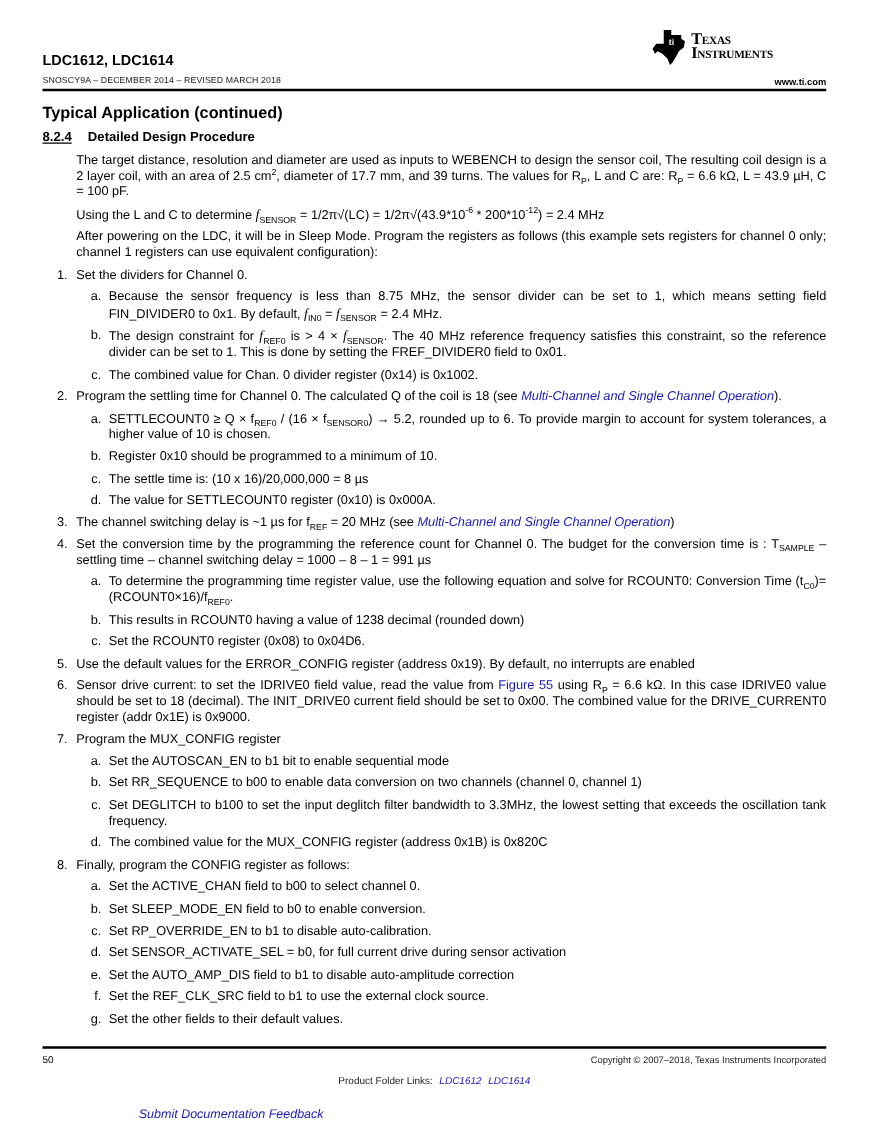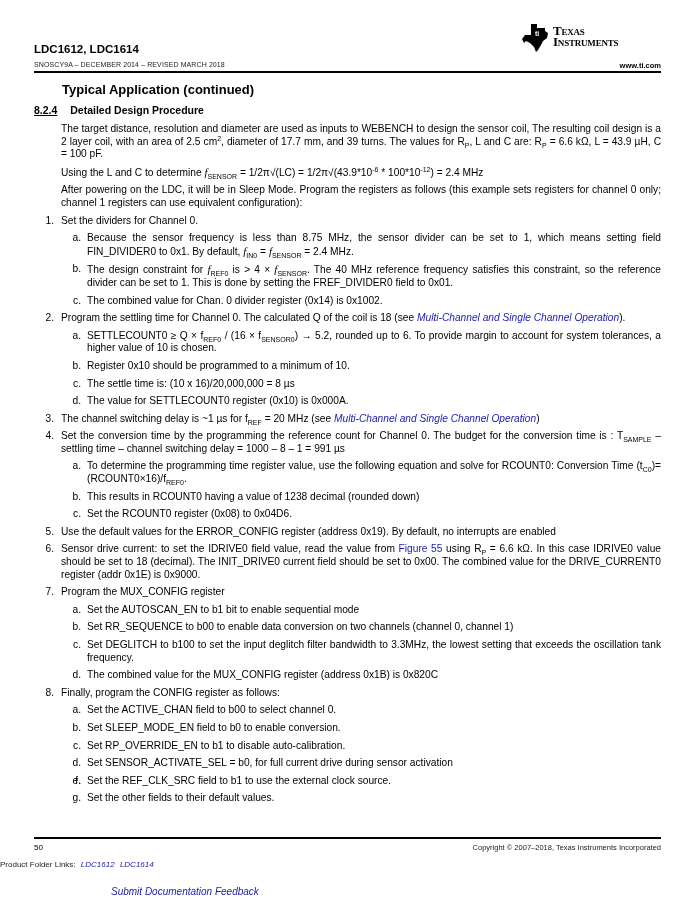--- a/index.html
+++ b/index.html
@@ -8,40 +8,40 @@
   .abs { position:absolute; }
   .hdr-title { left:34px; top:43px; font-size:11.5px; font-weight:bold; }
   .hdr-sub { left:34px; top:61px; font-size:7px; color:#222; letter-spacing:0.1px; }
   .hdr-url { right:34px; top:61px; font-size:7.5px; font-weight:bold; }
   .hdr-rule { left:34px; right:34px; top:71px; height:1.5px; background:#000; }
   .logo { left:521px; top:23px; width:120px; height:30px; }
   .logo-text { position:absolute; left:32px; top:2px; font-family:"Liberation Serif", serif;
                font-weight:bold; font-size:11px; line-height:11px; letter-spacing:-0.2px; }
   .logo-text span { display:block; }
   .logo-text .big { font-size:13px; }
-  .sec-title { left:34px; top:82px; font-size:13px; font-weight:bold;margin-left:28px; }
+  .sec-title { left:34px; top:82px; font-size:13px; font-weight:bold; }
   .sub-title { left:34px; top:104px; font-size:10.5px; font-weight:bold; }
   .sub-title .num { margin-right:10px;text-decoration:underline; }
   .body { left:34px; top:123px; width:627px; font-size:10.2px; line-height:12.6px; }
   .p { margin:0 0 5px 27px; text-align:justify; }
   .ol { margin:0; padding:0; list-style:none; }
   .li { position:relative; margin:0 0 5px 27px; text-align:justify; }
   .li .mk { position:absolute; left:-27px; width:20px; text-align:right; }
   .sub { margin:5px 0 0 0; padding:0; list-style:none; }
   .sli { position:relative; margin:0 0 5px 26px; text-align:justify; }
   .sli .mk { position:absolute; left:-20px; width:14px; text-align:right; }
   .lnk { color:#1a1ab0; font-style:italic; }
   .lnk2 { color:#1a1ab0; }
   .it { font-style:italic; font-family:"Liberation Serif", serif; font-size:11px; }
   sub, sup { font-size:7px; line-height:0; }
   .ftr-rule { left:34px; right:34px; top:837px; height:1.5px; background:#000; }
   .ftr-page { left:34px; top:843px; font-size:8px; }
   .ftr-fb { left:111px; top:843px; font-size:10px; color:#1a1ab0; font-style:italic;margin-top:43px; }
   .ftr-copy { right:34px; top:843px; font-size:7.5px; color:#222; }
-  .ftr-links { left:0; width:695px; top:860px; text-align:left; font-size:8px; color:#222; }
+  .ftr-links { left:0; width:695px; top:860px; text-align:center; font-size:8px; color:#222; }
   .ftr-links .lnk { margin-left:3px; }
 </style>
 </head>
 <body>
 
 <div class="abs logo">
   <svg width="30" height="30" viewBox="0 0 30 30" style="position:absolute;left:0;top:0;">
     <path d="M10 1 L16 1 L16 5 L24 5 L24 8 L27 10 L26 15 L22 18 L20 22 L17 27 L15 29 L13 24 L9 20 L5 18 L3 20 L1 16 L4 12 L10 12 Z" fill="#000"></path>
     <text x="14" y="13" font-size="7" fill="#fff" font-family="Liberation Sans, sans-serif" font-weight="bold">ti</text>
   </svg>
@@ -57,21 +57,21 @@
 <div class="abs hdr-rule"></div>
 
 <div class="abs sec-title">Typical Application (continued)</div>
 <div class="abs sub-title">
   <span class="num">8.2.4</span>
   <span>Detailed Design Procedure</span>
 </div>
 
 <div class="abs body">
   <p class="p"><span>The target distance, resolution and diameter are used as inputs to WEBENCH to design the sensor coil, The resulting coil design is a 2 layer coil, with an area of 2.5 cm</span><sup>2</sup><span>, diameter of 17.7 mm, and 39 turns. The values for R</span><sub>P</sub><span>, L and C are: R</span><sub>P</sub><span> = 6.6 kΩ, L = 43.9 µH, C = 100 pF.</span></p>
-  <p class="p"><span>Using the L and C to determine </span><span class="it">f</span><sub>SENSOR</sub><span> = 1/2π√(LC) = 1/2π√(43.9*10</span><sup>-6</sup><span> * 100*10</span><sup>-12</sup><span>) = 2.4 MHz</span></p>
+  <p class="p"><span>Using the L and C to determine </span><span class="it">f</span><sub>SENSOR</sub><span> = 1/2π√(LC) = 1/2π√(43.9*10</span><sup>-6</sup><span> * 200*10</span><sup>-12</sup><span>) = 2.4 MHz</span></p>
   <p class="p">After powering on the LDC, it will be in Sleep Mode. Program the registers as follows (this example sets registers for channel 0 only; channel 1 registers can use equivalent configuration):</p>
 
   <ol class="ol">
 
     <li class="li">
       <span class="mk">1.</span>
       <span>Set the dividers for Channel 0.</span>
       <ol class="sub">
         <li class="sli"><span class="mk">a.</span><span>Because the sensor frequency is less than 8.75 MHz, the sensor divider can be set to 1, which means setting field FIN_DIVIDER0 to 0x1. By default, </span><span class="it">f</span><sub>IN0</sub><span> = </span><span class="it">f</span><sub>SENSOR</sub><span> = 2.4 MHz.</span></li>
         <li class="sli"><span class="mk">b.</span><span>The design constraint for </span><span class="it">f</span><sub>REF0</sub><span> is &gt; 4 × </span><span class="it">f</span><sub>SENSOR</sub><span>. The 40 MHz reference frequency satisfies this constraint, so the reference divider can be set to 1. This is done by setting the FREF_DIVIDER0 field to 0x01.</span></li>
@@ -124,21 +124,21 @@
       </ol>
     </li>
 
     <li class="li">
       <span class="mk">8.</span><span>Finally, program the CONFIG register as follows:</span>
       <ol class="sub">
         <li class="sli"><span class="mk">a.</span><span>Set the ACTIVE_CHAN field to b00 to select channel 0.</span></li>
         <li class="sli"><span class="mk">b.</span><span>Set SLEEP_MODE_EN field to b0 to enable conversion.</span></li>
         <li class="sli"><span class="mk">c.</span><span>Set RP_OVERRIDE_EN to b1 to disable auto-calibration.</span></li>
         <li class="sli"><span class="mk">d.</span><span>Set SENSOR_ACTIVATE_SEL = b0, for full current drive during sensor activation</span></li>
-        <li class="sli"><span class="mk">e.</span></li>
+        <li class="sli"><span class="mk">e.</span><span>Set the AUTO_AMP_DIS field to b1 to disable auto-amplitude correction</span></li>
         <li class="sli"><span class="mk">f.</span><span>Set the REF_CLK_SRC field to b1 to use the external clock source.</span></li>
         <li class="sli"><span class="mk">g.</span><span>Set the other fields to their default values.</span></li>
       </ol>
     </li>
   </ol>
 </div>
 
 <div class="abs ftr-rule"></div>
 <div class="abs ftr-page">50</div>
 <a class="abs ftr-fb">Submit Documentation Feedback</a>

